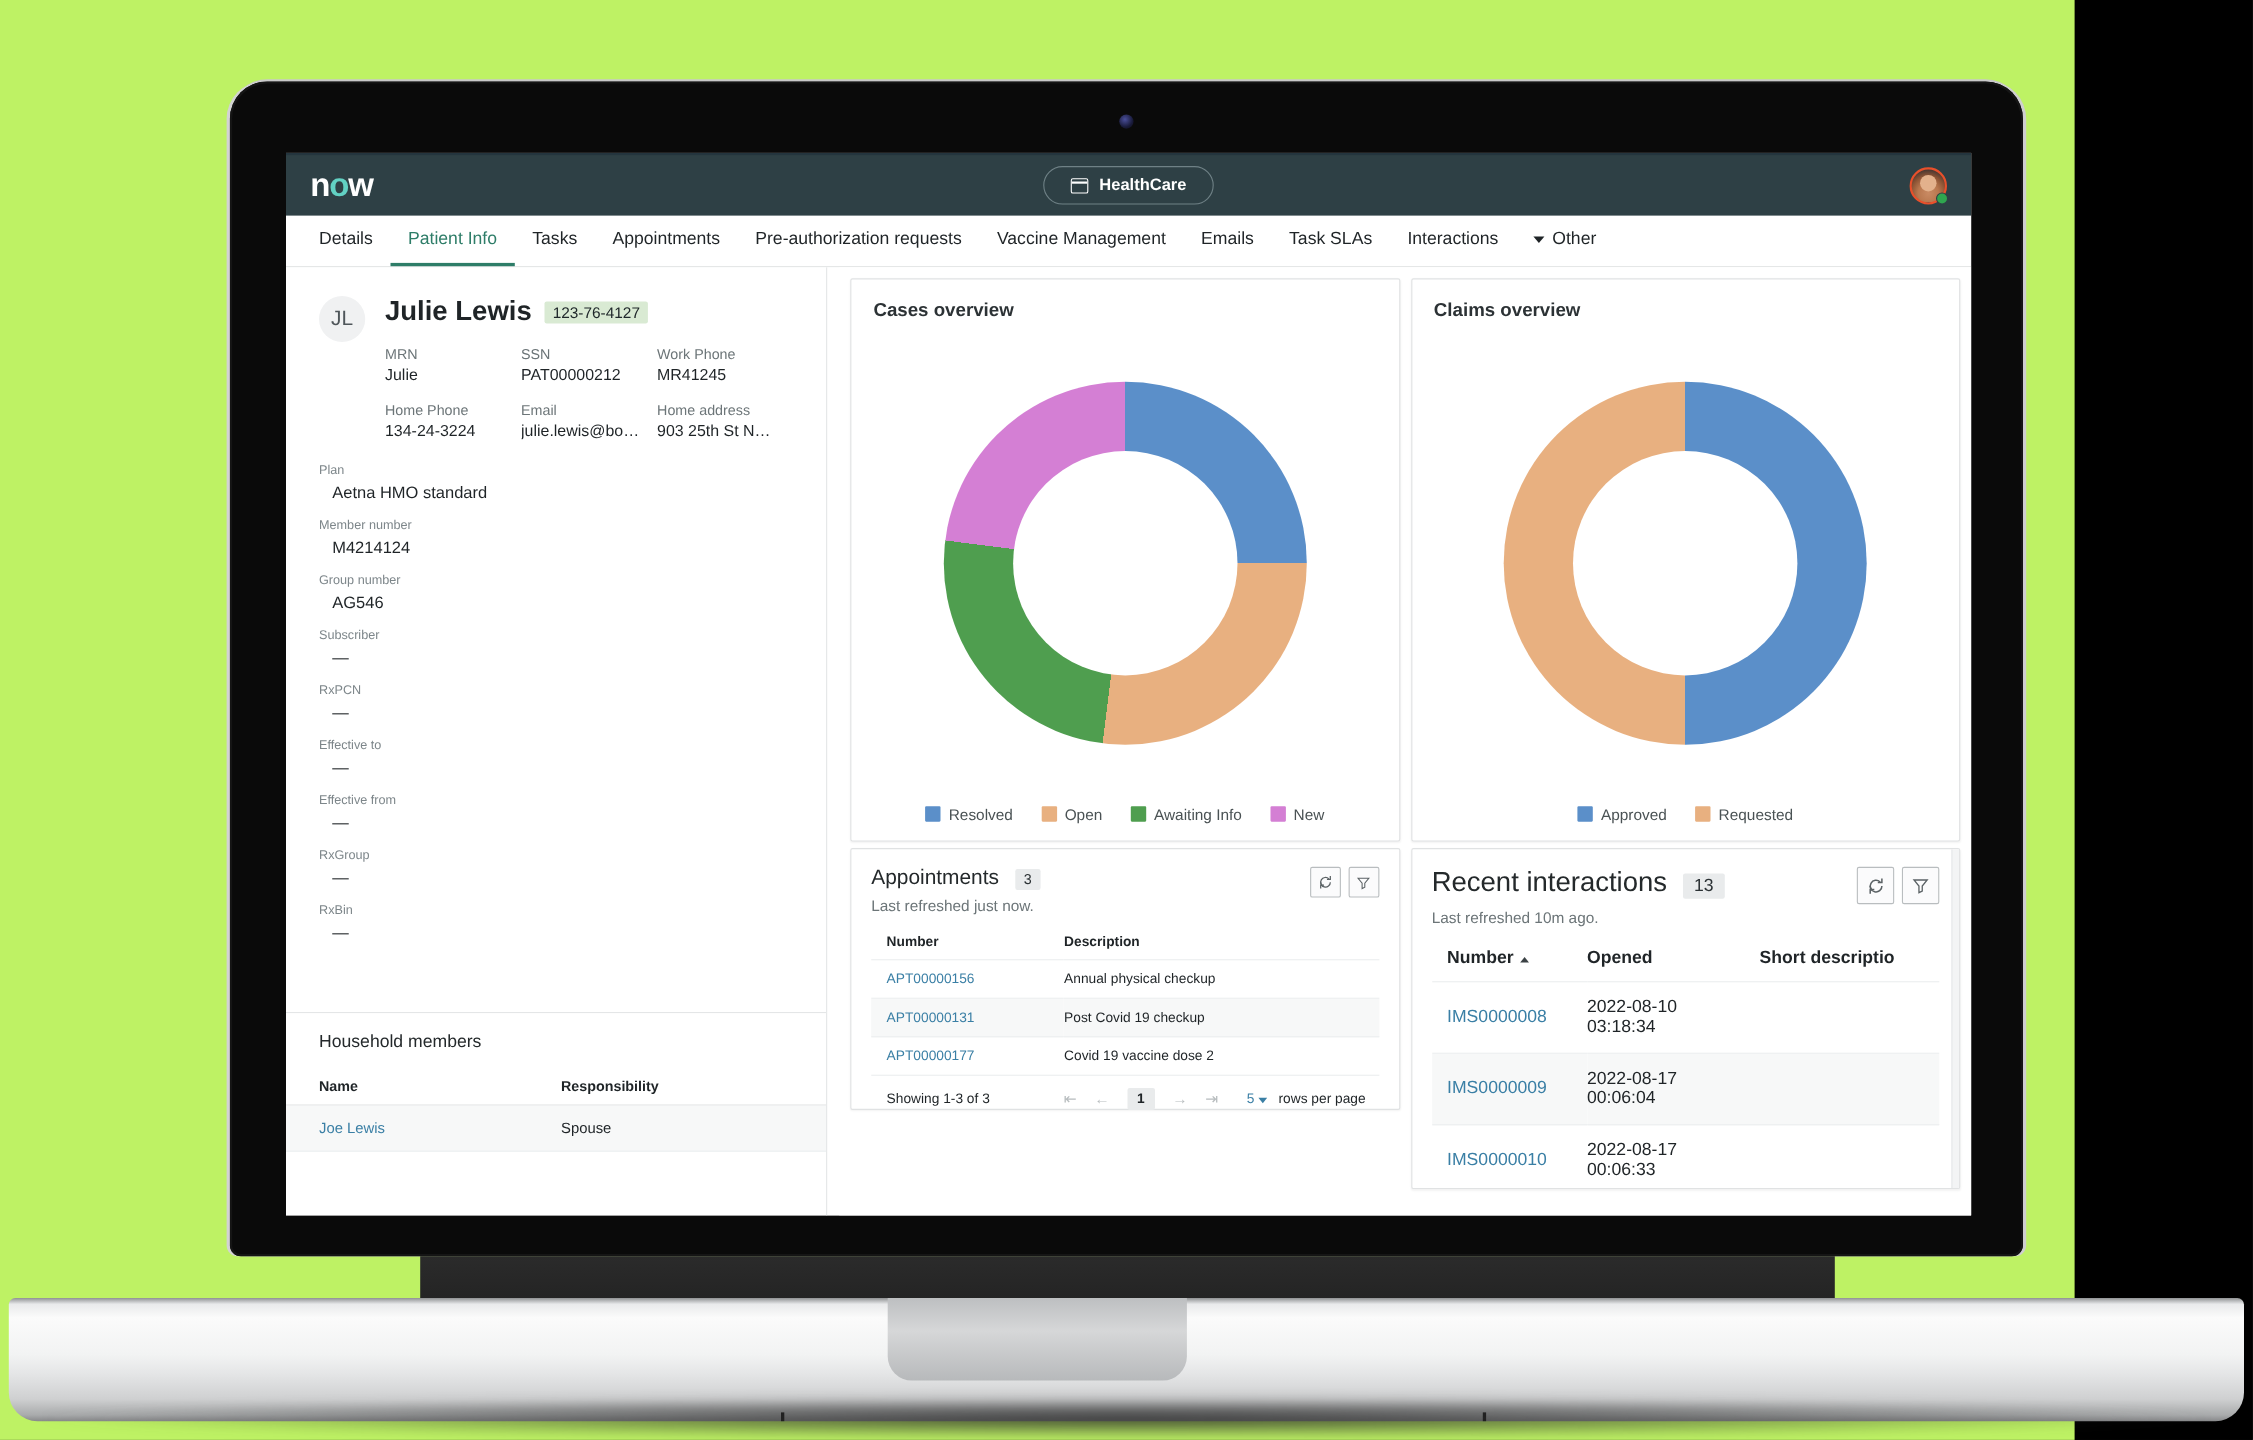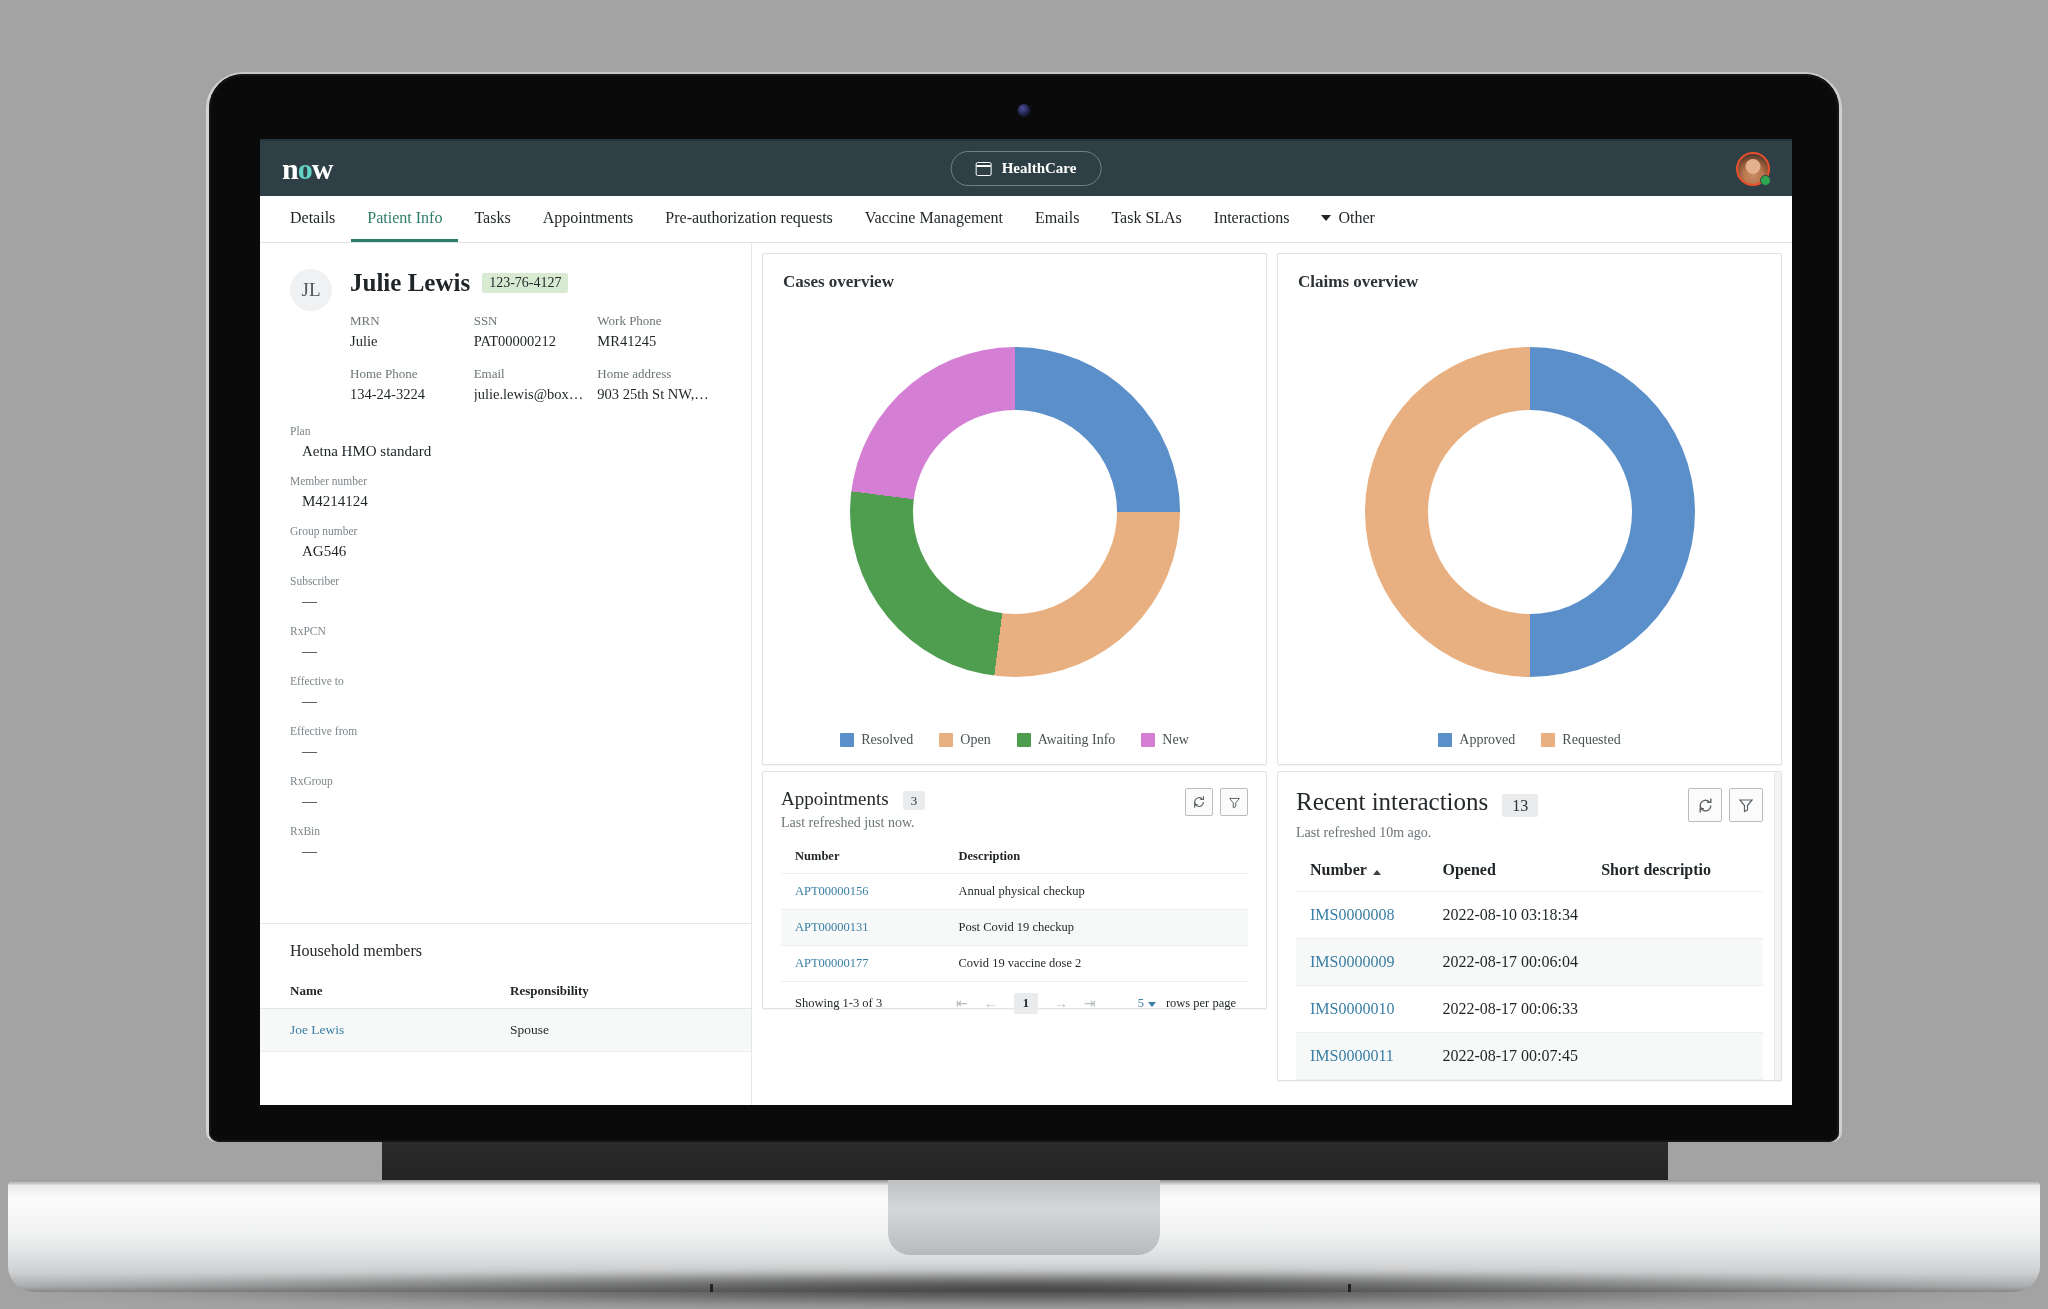--- a/index.html
+++ b/index.html
@@ -2,21 +2,21 @@
 <html><head>
 <meta charset="utf-8">
 <style>
   * { box-sizing: border-box; margin: 0; padding: 0; }
   html, body {
     width: 2048px; height: 1309px;
     background: #000000;
     font-family: "Liberation Sans", sans-serif;
     overflow: hidden;
   }
-  .stage { position: relative; width: 2048px; height: 1309px; background: #a3a3a3; font-family: Liberation Serif, serif; }
+  .stage { position: relative; width: 1886px; height: 1309px; background: #bef264; }
 
   
   .laptop-lid {
     position: absolute;
     left: 209px; top: 74px;
     width: 1630px; height: 1068px;
     background: #0a0a0a;
     border-radius: 34px 34px 10px 10px;
     box-shadow: -3px 0 0 0 #d3d3d3, 3px 0 0 0 #cfcfcf,
                 0 -2px 0 0 #c9c9c9,
@@ -110,21 +110,21 @@
     border-bottom: 3px solid transparent; cursor: pointer;
   }
   .tab.active { color: #2e7d68; font-weight: 400; border-bottom-color: #2e7d68; }
   .tab .caret {
     display: inline-block; width: 0; height: 0; margin-right: 7px;
     border-left: 5px solid transparent; border-right: 5px solid transparent;
     border-top: 6px solid #1f2427;
   }
 
   
-  .content { display: flex; height: calc(966px - 57px - 47px); background: #fff; }
+  .content { display: flex; height: calc(966px - 57px - 47px); background: #fff; gap: 11px; }
   .col-left { width: 492px; border-right: 1px solid #e4e6e7; padding: 0 0 0 0; overflow: hidden; }
   .col-right { flex: 1; background: #fff; overflow: hidden; }
 
   
   .patient-card { padding: 26px 30px 0 30px; }
   .patient-top { display: flex; gap: 18px; }
   .initials {
     width: 42px; height: 42px; border-radius: 50%; background: #f0f1f2;
     display: flex; align-items: center; justify-content: center;
     font-size: 19px; color: #4f565a; flex-shrink: 0;

